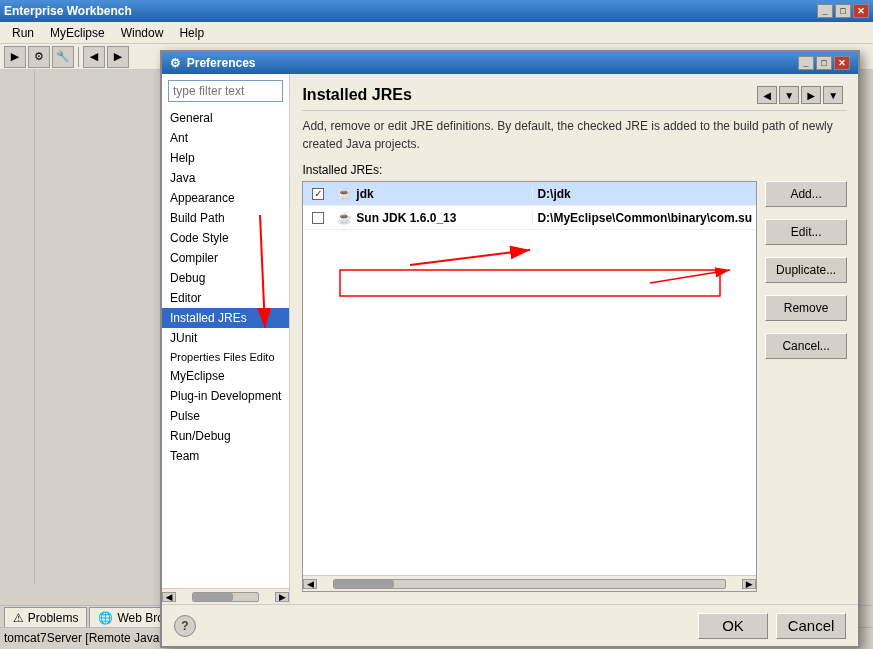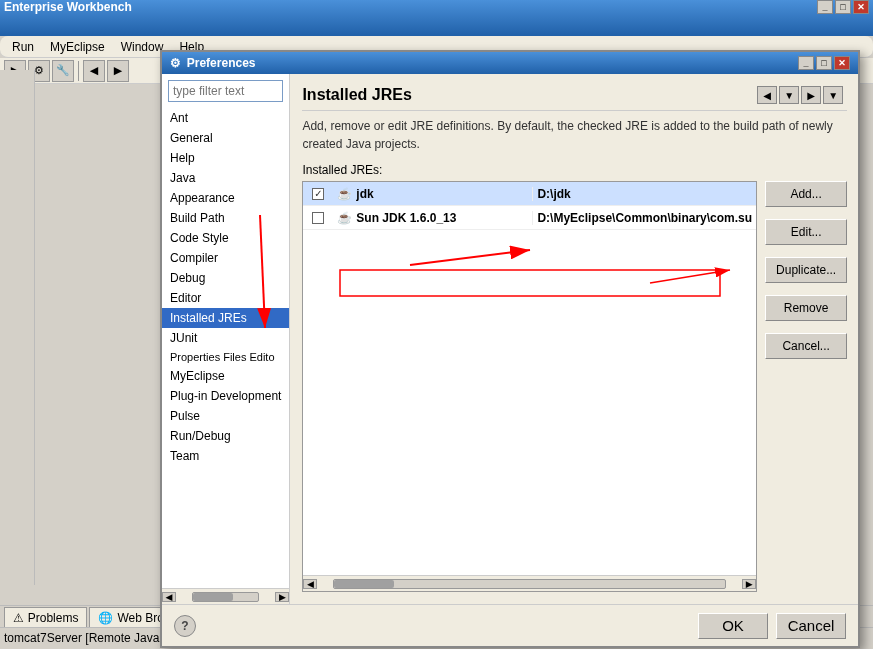--- a/index.html
+++ b/index.html
@@ -1,25 +1,25 @@
 <!DOCTYPE html>
 <html><head>
   <meta charset="utf-8">
   <style>
     * { box-sizing: border-box; margin: 0; padding: 0; font-family: 'Segoe UI', Tahoma, Arial, sans-serif; font-size: 12px; }
     body { width: 873px; height: 649px; overflow: hidden; background: #d4d0c8; position: relative; }
 
     
-    .title-bar { background: linear-gradient(to bottom, #4a90d9, #2060a8); height: 36px; display: flex; align-items: flex-start; padding: 0 4px; color: white; font-size: 11px; font-weight: bold; }
+    .title-bar { background: linear-gradient(to bottom, #4a90d9, #2060a8); height: 22px; display: flex; align-items: center; padding: 0 4px; color: white; font-size: 11px; font-weight: bold; }
     .title-bar-buttons { margin-left: auto; display: flex; gap: 2px; }
     .title-btn { width: 16px; height: 14px; background: #d4d0c8; border: 1px solid #888; font-size: 9px; display: flex; align-items: center; justify-content: center; cursor: pointer; color: #000; }
     .title-btn.close { background: #c0392b; color: white; }
 
     
-    .menu-bar { background: #f0ece0; height: 22px; display: flex; align-items: center; padding: 0 4px; border-bottom: 1px solid #ccc; border-radius: 8px; }
+    .menu-bar { background: #f0ece0; height: 22px; display: flex; align-items: center; padding: 0 4px; border-bottom: 1px solid #ccc; }
     .menu-item { padding: 2px 8px; cursor: pointer; font-size: 12px; }
 
     
     .toolbar { background: #f0ece0; height: 26px; display: flex; align-items: center; padding: 0 4px; border-bottom: 1px solid #ccc; gap: 2px; }
     .toolbar-btn { width: 22px; height: 22px; background: #d4d0c8; border: 1px solid #999; display: flex; align-items: center; justify-content: center; cursor: pointer; font-size: 11px; }
 
     
     .dialog-overlay { position: absolute; top: 50px; left: 160px; width: 700px; background: #f0ece0; border: 2px solid #888; box-shadow: 4px 4px 10px rgba(0,0,0,0.4); z-index: 100; }
 
     
@@ -128,22 +128,22 @@
         <div class="title-btn">□</div>
         <div class="title-btn close">✕</div>
       </div>
     </div>
 
     <div class="dialog-body">
 
       <div class="tree-panel">
         <input class="filter-input" type="text" placeholder="type filter text" style="">
         <div class="tree-items">
+          <div class="tree-item">General</div>
           <div class="tree-item">Ant</div>
-          <div class="tree-item">General</div>
           <div class="tree-item">Help</div>
           <div class="tree-item">Java</div>
           <div class="tree-item child">Appearance</div>
           <div class="tree-item child">Build Path</div>
           <div class="tree-item child">Code Style</div>
           <div class="tree-item child">Compiler</div>
           <div class="tree-item child">Debug</div>
           <div class="tree-item child">Editor</div>
           <div class="tree-item child selected">Installed JREs</div>
           <div class="tree-item child">JUnit</div>

